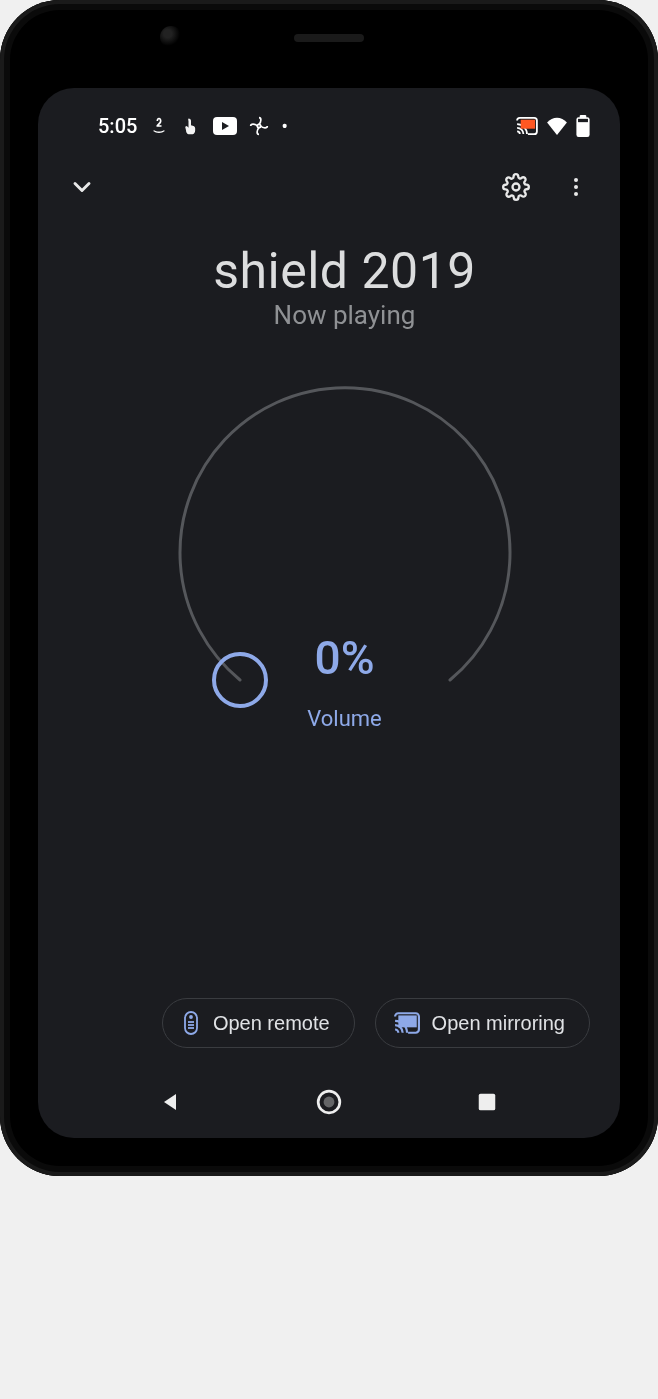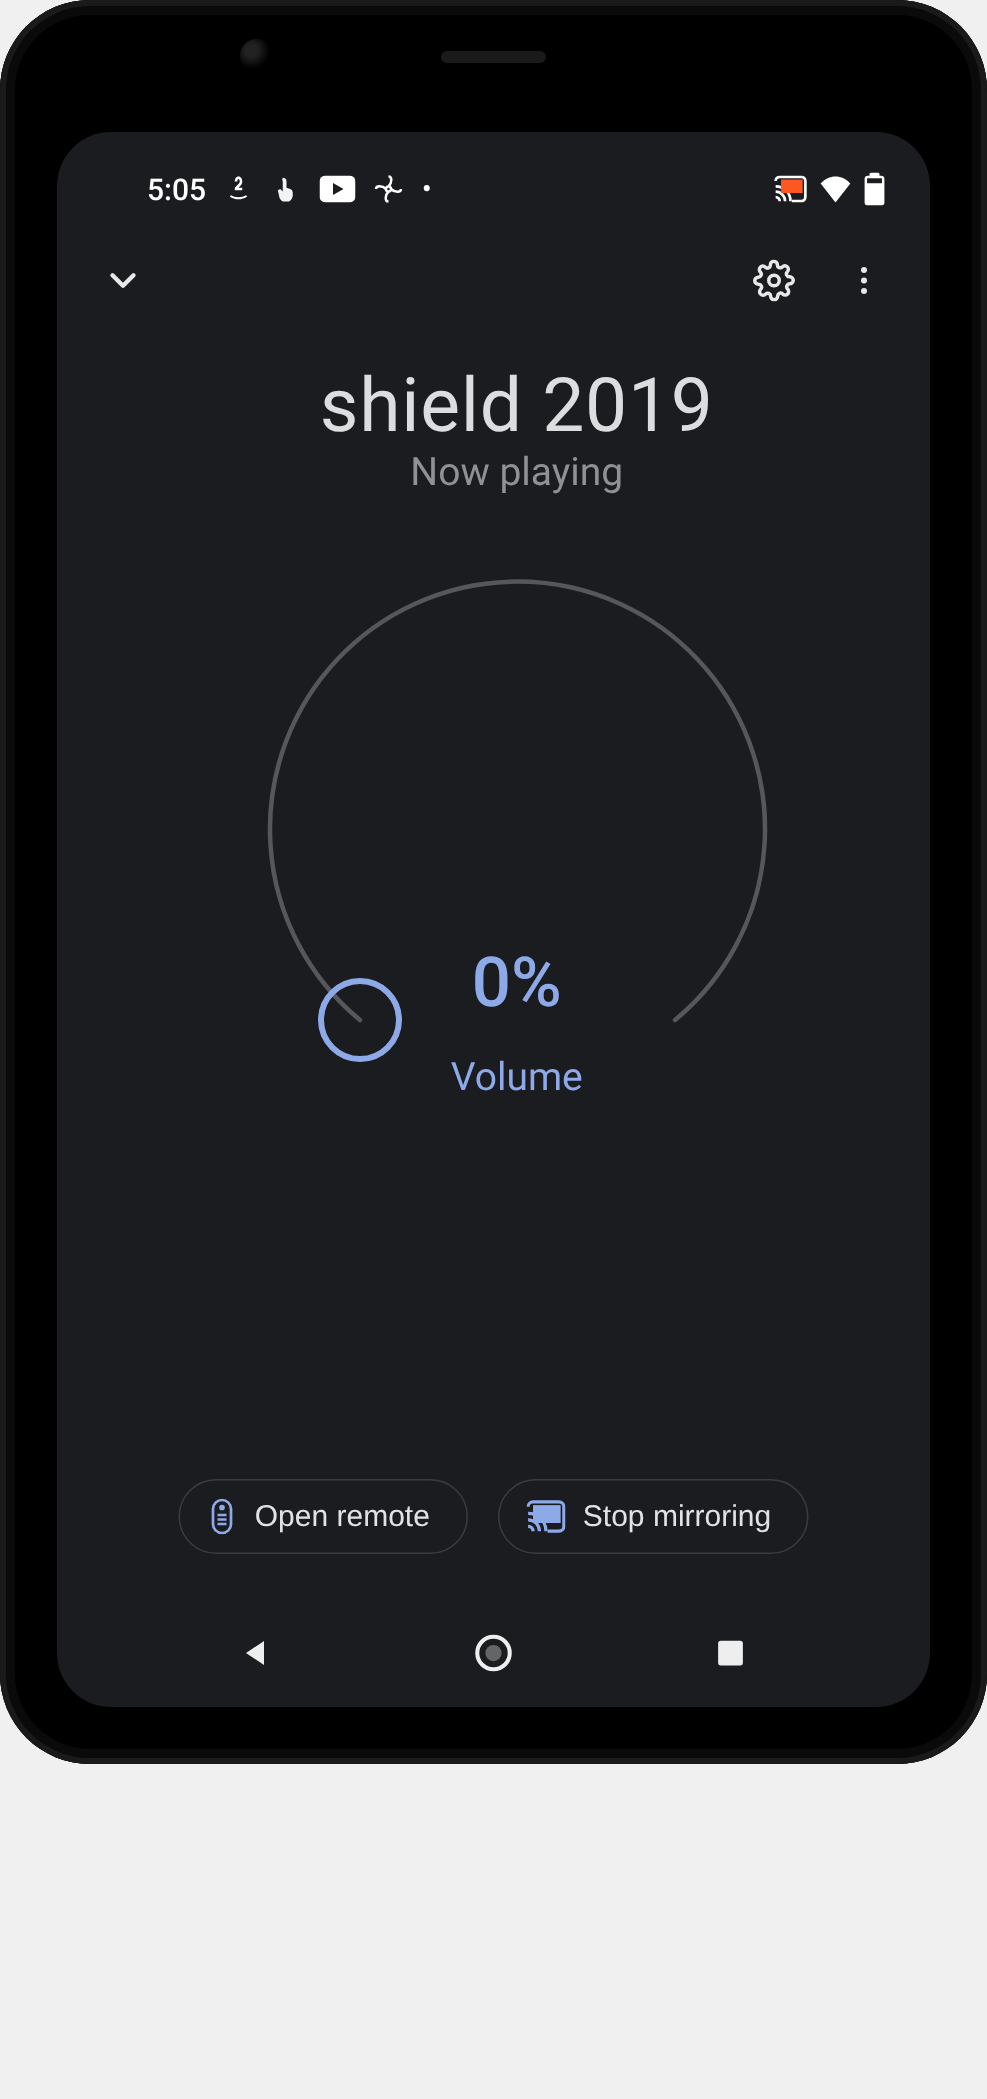--- a/index.html
+++ b/index.html
@@ -124,32 +124,32 @@
     transform: translate(-50%, -50%);
     text-align: center;
   }
   .volume-percent {
     font-size: 46px;
     font-weight: 500;
     color: #8ea9e8;
     margin-top: 190px;
   }
   .volume-label {
-    font-size: 26px;
+    font-size: 22px;
     color: #8ea9e8;
     margin-top: 21px;
     text-align: center;
   }
   .bottom-buttons {
     position: absolute;
-    bottom: 102px;
+    bottom: 90px;
     left: 0;
     right: 0;
     display: flex;
-    justify-content: center;
+    justify-content: flex-end;
     gap: 20px;
     padding: 0 30px;
   }
   .pill-btn {
     display: flex;
     align-items: center;
     gap: 12px;
     border: 1.5px solid #3a3c40;
     border-radius: 28px;
     padding: 12px 24px 12px 18px;
@@ -298,21 +298,21 @@
           <span>Open remote</span>
         </button>
         <button class="pill-btn">
           <span class="btn-icon">
             <svg width="26" height="22" viewBox="0 0 24 20" fill="none" stroke="#8ea9e8" stroke-width="2">
                 <path d="M1 4a3 3 0 0 1 3-3h16a3 3 0 0 1 3 3v12a3 3 0 0 1-3 3h-7"></path>
                 <rect x="4" y="3" width="17" height="11" fill="#8ea9e8" stroke="none"></rect>
                 <path d="M1 8a11 11 0 0 1 11 11M1 12a7 7 0 0 1 7 7M1 16a3 3 0 0 1 3 3" stroke="#8ea9e8"></path>
               </svg>
           </span>
-          <span>Stop mirroring</span>
+          <span>Open mirroring</span>
         </button>
       </div>
 
       <div class="nav-bar">
         <div class="nav-btn">
           <svg width="24" height="24" viewBox="0 0 24 24" fill="#eee">
               <path d="M17 4v16L5 12z"></path>
             </svg>
         </div>
         <div class="nav-btn">

